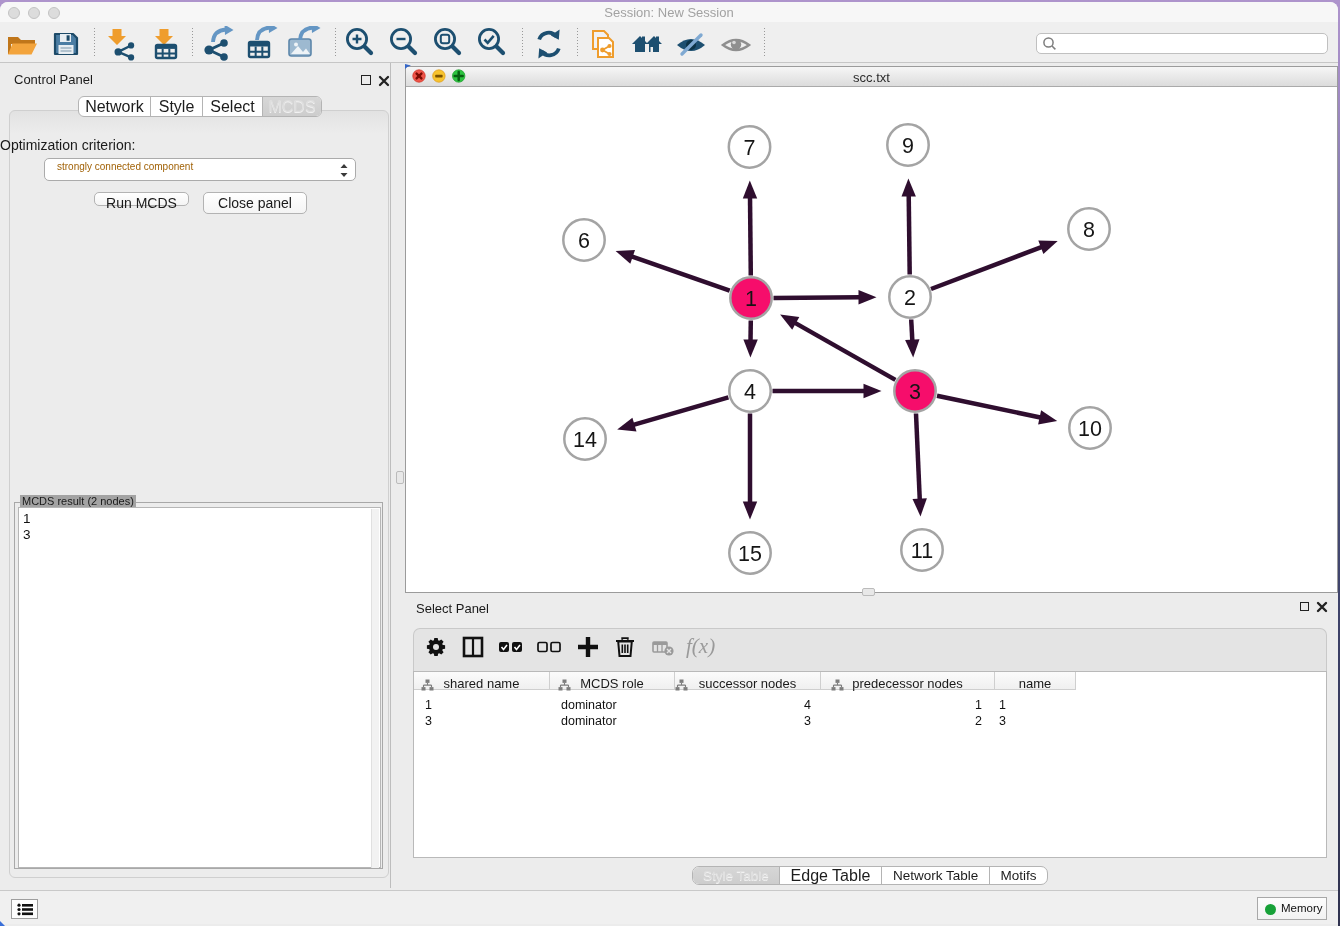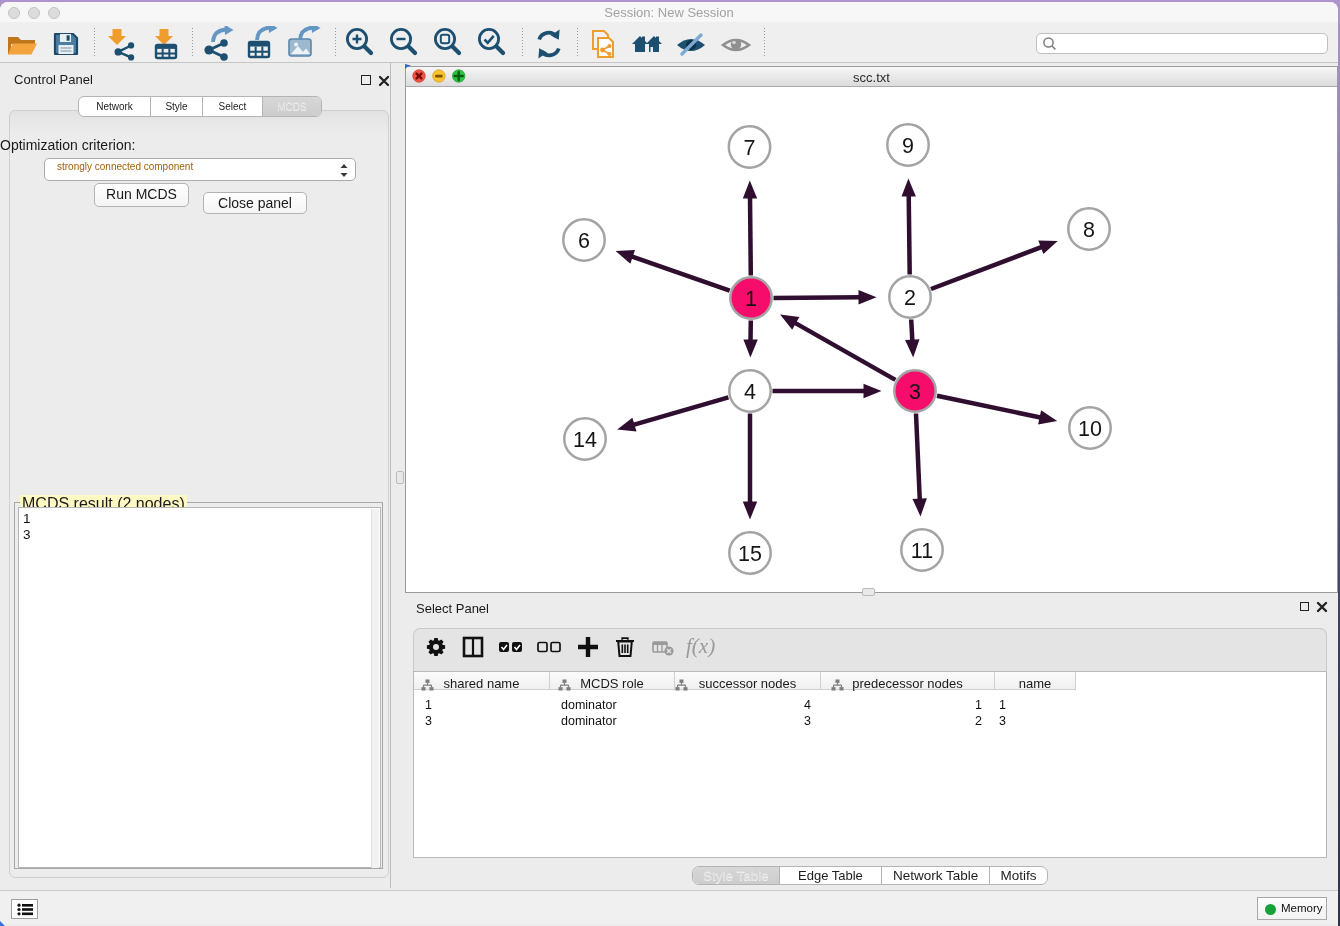--- a/index.html
+++ b/index.html
@@ -11,21 +11,21 @@
 #titlebar{position:absolute;left:0;top:2px;width:1338px;height:21px;background:#f7f7f7;border-bottom:1px solid #d6d6d6;border-radius:8px 8px 0 0}
 .tl{position:absolute;top:7px;width:12px;height:12px;border-radius:50%;background:#dcdcdc;border:1px solid #c3c3c3}
 #wtitle{position:absolute;left:0;width:1338px;text-align:center;font-size:13px;color:#a2a2a2}
 #toolbar{position:absolute;left:0;top:22px;width:1338px;height:41px;background:#efefef;border-bottom:1px solid #c6c6c6}
 .vsep{position:absolute;top:28px;height:30px;width:1px;background-image:repeating-linear-gradient(180deg,#999 0 1px,transparent 1px 3px)}
 #search{position:absolute;left:1036px;top:33px;width:292px;height:21px;background:#fff;border:1px solid #c0c0c0;border-radius:5px}
 
 #cpanel{position:absolute;left:0;top:63px;width:391px;height:825px;background:#ececec;border-right:1px solid #bdbdbd}
 #cpane{position:absolute;left:9px;top:110px;width:380px;height:768px;background:linear-gradient(180deg,#e2e2e2 0,#ececec 22px);border:1px solid #cfcfcf;border-radius:6px}
 .tabs{position:absolute;display:flex;height:21px;border:1px solid #b4b4b4;border-radius:6px;background:#fff;overflow:hidden}
-.tab{font-size:10px;color:#1c1c1c;text-align:center;line-height:20px;border-right:1px solid #b4b4b4}
+.tab{font-size:16px;color:#1c1c1c;text-align:center;line-height:20px;border-right:1px solid #b4b4b4}
 .tab:last-child{border-right:none}
 .tabsel{background:linear-gradient(180deg,#d7d7d7,#cdcdcd);color:#dedede;text-shadow:0 1px 0 #f2f2f2}
 .btn{position:absolute;background:linear-gradient(180deg,#ffffff,#f4f4f4);border:1px solid #b3b3b3;border-radius:5px;font-size:14px;color:#1a1a1a;text-align:center}
 
 #frame{position:absolute;left:405px;top:66px;width:933px;height:527px;border:1px solid #9b9b9b;background:#fff}
 #ftitle{position:absolute;left:0;top:0;width:931px;height:20px;background:linear-gradient(180deg,#f6f6f6,#dcdcdc);border-bottom:1px solid #aaa}
 
 #tpanel{position:absolute;left:406px;top:597px;width:932px;height:291px;background:#ececec}
 #ttool{position:absolute;left:413px;top:628px;width:914px;height:44px;background:#e4e4e4;border:1px solid #c9c9c9;border-radius:7px 7px 0 0;border-bottom:none}
 #ttable{position:absolute;left:413px;top:671px;width:914px;height:187px;background:#fff;border:1px solid #b9b9b9}
@@ -188,24 +188,24 @@
     <div class="tab" style="width:60px">Select</div>
     <div class="tab tabsel" style="width:58px">MCDS</div>
 </div>
 <div class="uitext" style="left:0;top:137px;width:400px;text-align:left;font-size:14px">Optimization criterion:</div>
 <div class="abs" style="left:44px;top:158px;width:312px;height:23px;background:#fff;border:1px solid #ababab;border-radius:5px">
   <div style="position:absolute;left:12px;top:2px;font-size:10px;color:#a16207">strongly connected component</div>
   <svg style="position:absolute;right:5px;top:3px" width="12" height="17" viewBox="0 0 12 17">
       <path d="M2.5,6 L6,2 L9.5,6 Z M2.5,11 L6,15 L9.5,11 Z" fill="#3a3a3a"></path>
     </svg>
 </div>
-<div class="btn" style="left:94px;top:183px;width:95px;height:24px;line-height:21px">Run MCDS</div>
+<div class="btn" style="left:94px;top:192px;width:95px;height:14px;line-height:21px">Run MCDS</div>
 <div class="btn" style="left:203px;top:192px;width:104px;height:22px;line-height:21px">Close panel</div>
 <div class="abs" style="left:14px;top:502px;width:369px;height:367px;border:1px solid #a8a8a8"></div>
-<div class="uitext" style="left:20px;top:495px;font-size:16px;background:#fef9c3;padding:0 2px">MCDS result (2 nodes)</div>
+<div class="uitext" style="left:20px;top:495px;font-size:11px;background:#a3a3a3;padding:0 2px">MCDS result (2 nodes)</div>
 <div class="abs" style="left:18px;top:507px;width:363px;height:361px;background:#fff;border:1px solid #b6b6b6">
   <div style="position:absolute;right:1px;top:1px;width:8px;height:359px;background:#f2f2f2;border-left:1px solid #e0e0e0"></div>
   <div style="position:absolute;left:4px;top:3px;font-size:13.5px;color:#111;line-height:16px">1<br>3</div>
 </div>
 
 <div id="frame"></div>
 <div id="ftitle" style="left:406px;top:67px"></div>
 <svg class="ti" style="left:408px;top:65px" width="62" height="22" viewBox="0 0 62 22">
     <circle cx="11" cy="11" r="6.2" fill="#ef5449" stroke="#cf372b" stroke-width="0.8"></circle>
     <path d="M8.6,8.6 L13.4,13.4 M13.4,8.6 L8.6,13.4" stroke="#7b0b03" stroke-width="2.4" stroke-linecap="round"></path>
@@ -359,21 +359,21 @@
 <div class="cell" style="left:675px;top:698px;width:136px;text-align:right">4</div>
 <div class="cell" style="left:821px;top:698px;width:161px;text-align:right">1</div>
 <div class="cell" style="left:999px;top:698px">1</div>
 <div class="cell" style="left:425px;top:714px">3</div>
 <div class="cell" style="left:561px;top:714px">dominator</div>
 <div class="cell" style="left:675px;top:714px;width:136px;text-align:right">3</div>
 <div class="cell" style="left:821px;top:714px;width:161px;text-align:right">2</div>
 <div class="cell" style="left:999px;top:714px">3</div>
 <div class="tabs" style="left:692px;top:866px;width:356px;border-radius:7px;height:19px">
 <div class="tab tabsel" style="width:90px;line-height:18px;font-size:13.5px">Style Table</div>
-<div class="tab" style="width:106px;line-height:18px;font-size:13px">Edge Table</div>
+<div class="tab" style="width:106px;line-height:18px;font-size:16px">Edge Table</div>
 <div class="tab" style="width:112px;line-height:18px;font-size:13.5px">Network Table</div>
 <div class="tab" style="width:59px;line-height:18px;font-size:13.5px">Motifs</div>
 </div>
 
 <div id="status"></div>
 <div class="abs" style="left:11px;top:899px;width:27px;height:20px;background:#fdfdfd;border:1px solid #9e9e9e">
 <svg style="position:absolute;left:5px;top:3px" width="16" height="13" viewBox="0 0 16 13">
 <g fill="#111">
         <circle cx="2" cy="2.2" r="1.6"></circle>
         <circle cx="2" cy="6.5" r="1.6"></circle>

